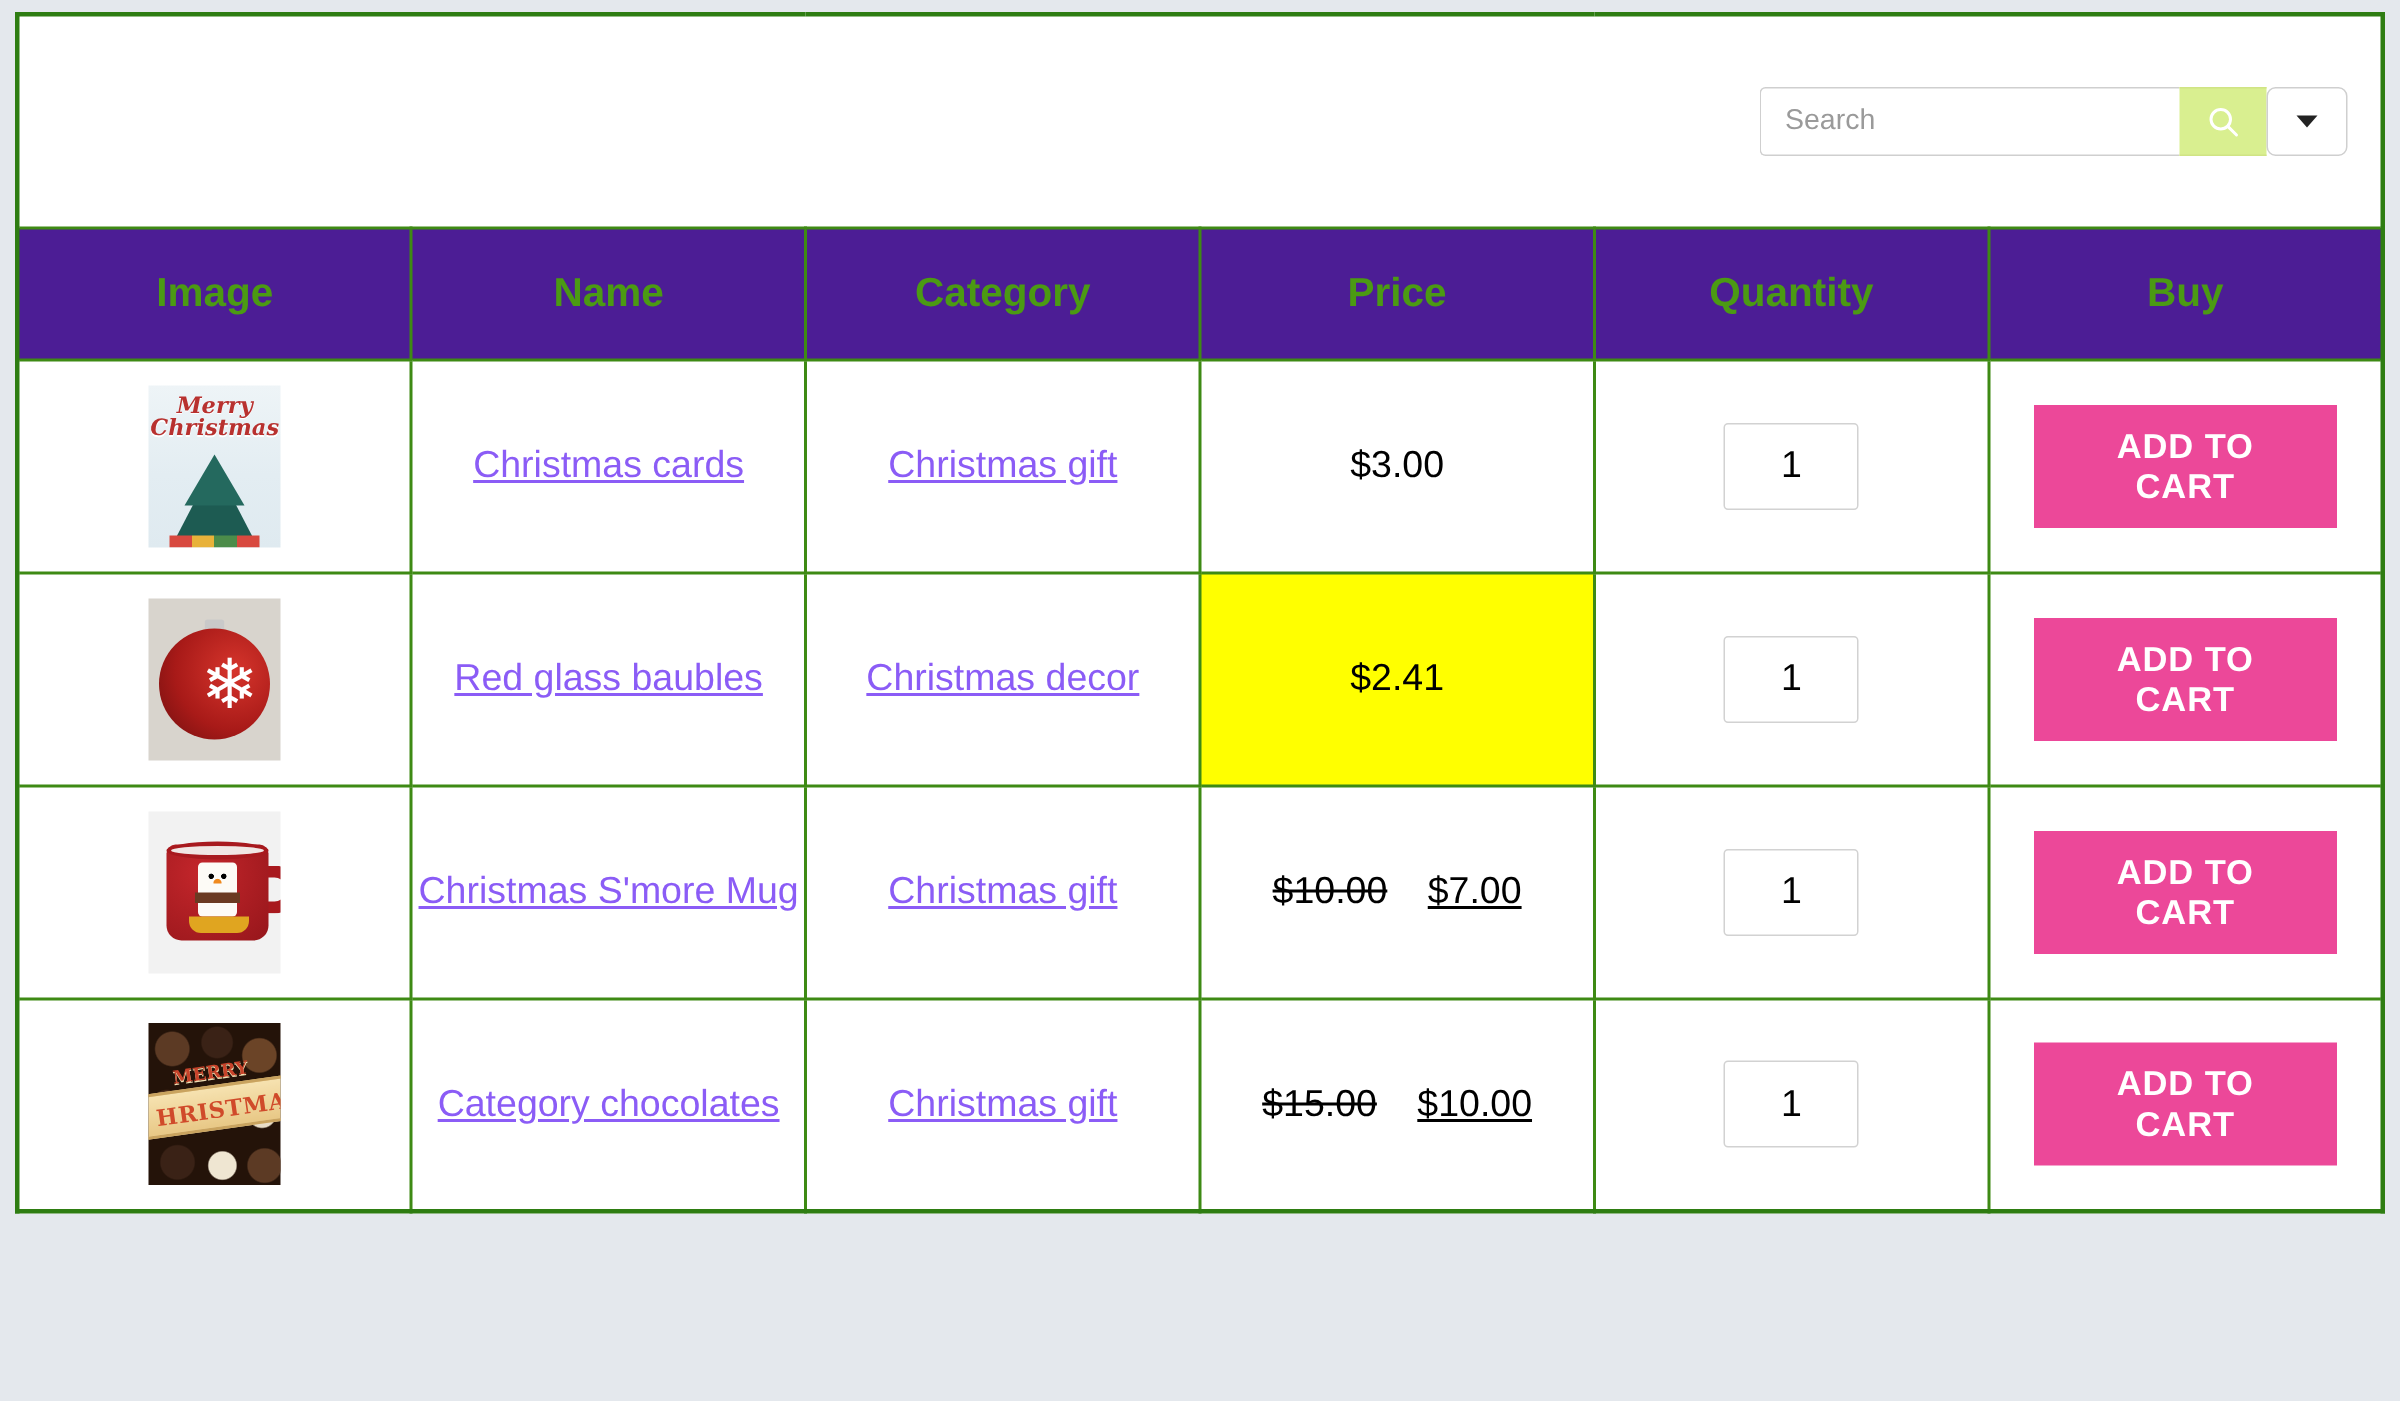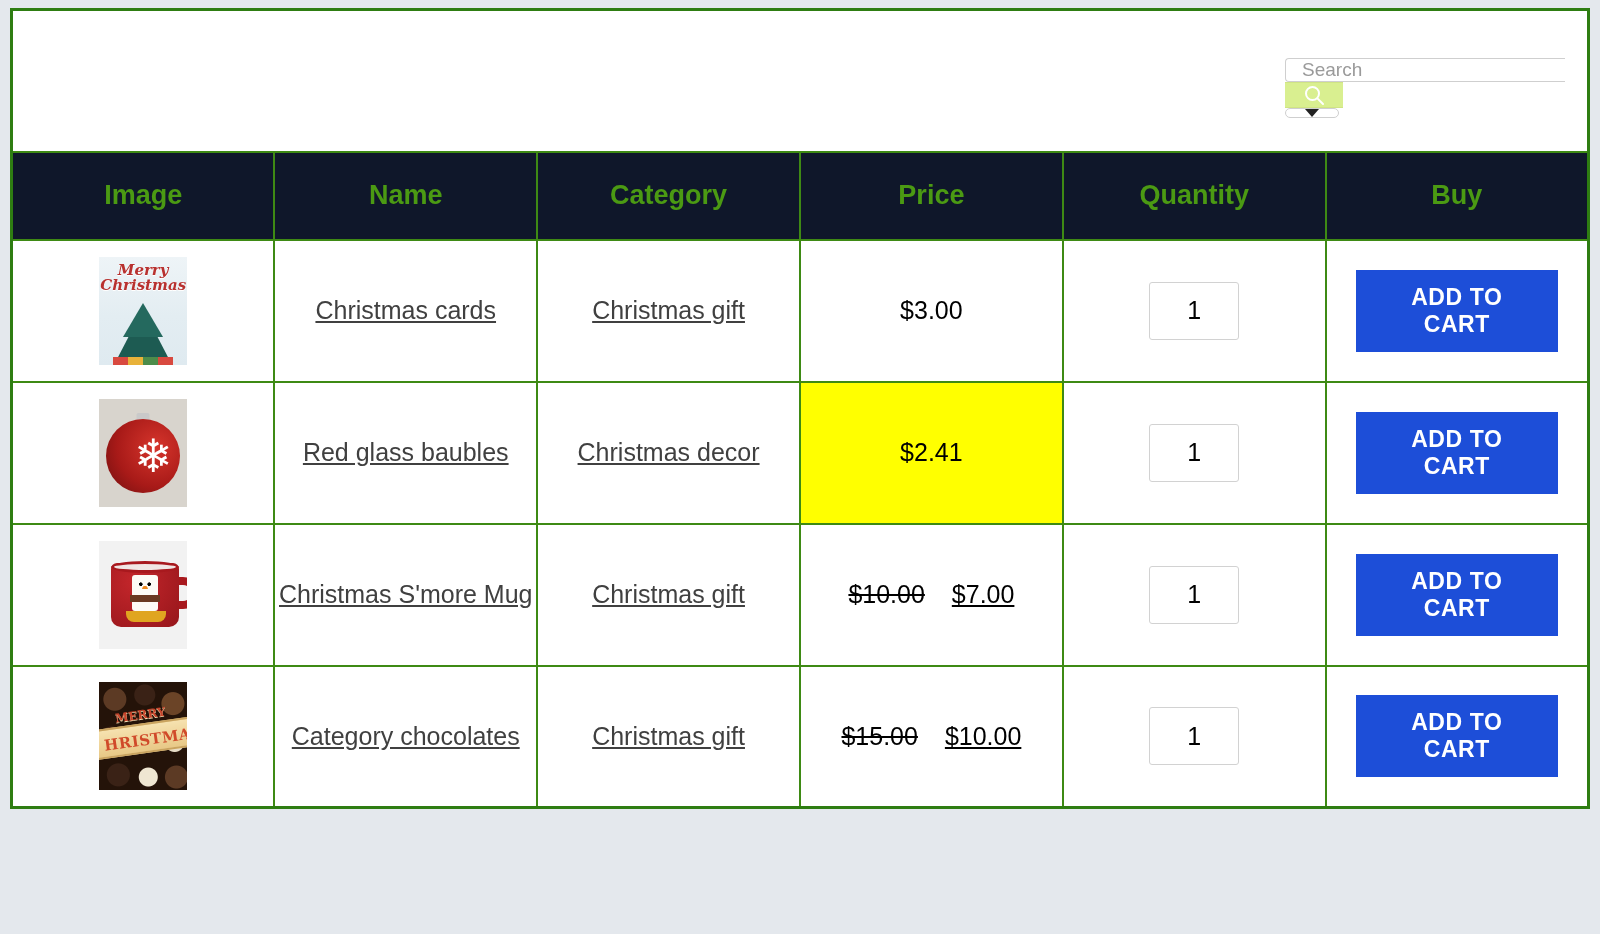--- a/index.html
+++ b/index.html
@@ -37,23 +37,22 @@
     vertical-align: middle;
   }
   .toolbar-inner {
     display: flex;
     justify-content: flex-end;
     align-items: center;
     height: 100%;
   }
   .search-group {
     display: flex;
-    align-items: flex-start;
+    align-items: center;
     height: 46px;
-    flex-direction: column;
   }
   .search-input {
     width: 280px;
     height: 46px;
     border: 1px solid #cfcfcf;
     border-right: none;
     border-radius: 4px 0 0 4px;
     padding: 0 16px;
     font-size: 19px;
     font-family: "Liberation Sans", sans-serif;
@@ -98,21 +97,21 @@
 
   
   .shop-table th {
     border: 2px solid #3e8a14;
     height: 88px;
     color: #4b9a13;
     font-size: 27px;
     font-weight: bold;
     text-align: center;
     vertical-align: middle;
-    background: #0f172a;
+    background: #4c1d95;
   }
 
   
   .shop-table td {
     border: 2px solid #3e8a14;
     height: 142px;
     text-align: center;
     vertical-align: middle;
     background: #ffffff;
     font-size: 25px;
@@ -120,21 +119,21 @@
   }
 
   .col-image    { width: 148px; }
   .col-name     { width: 381px; }
   .col-category { width: 292px; }
   .col-price    { width: 255px; }
   .col-quantity { width: 182px; }
   .col-buy      { width: 322px; margin-left: 21px; }
 
   .cell-link {
-    color: #404040;
+    color: #8b5cf6;
     text-decoration: underline;
     font-size: 25px;
     cursor: pointer;
   }
 
   .price-sale .old {
     text-decoration: line-through;
   }
   .price-sale .new {
     text-decoration: underline;
@@ -149,21 +148,21 @@
     border-radius: 3px;
     text-align: center;
     font-size: 25px;
     font-family: "Liberation Sans", sans-serif;
     color: #000;
     background: #fff;
     outline: none;
   }
 
   .add-btn {
-    background: #1d4ed8;
+    background: #ec4899;
     color: #ffffff;
     border: none;
     font-size: 23px;
     font-weight: bold;
     letter-spacing: 0.6px;
     padding: 14px 26px;
     width: 202px;
     cursor: pointer;
     font-family: "Liberation Sans", sans-serif;
   }

